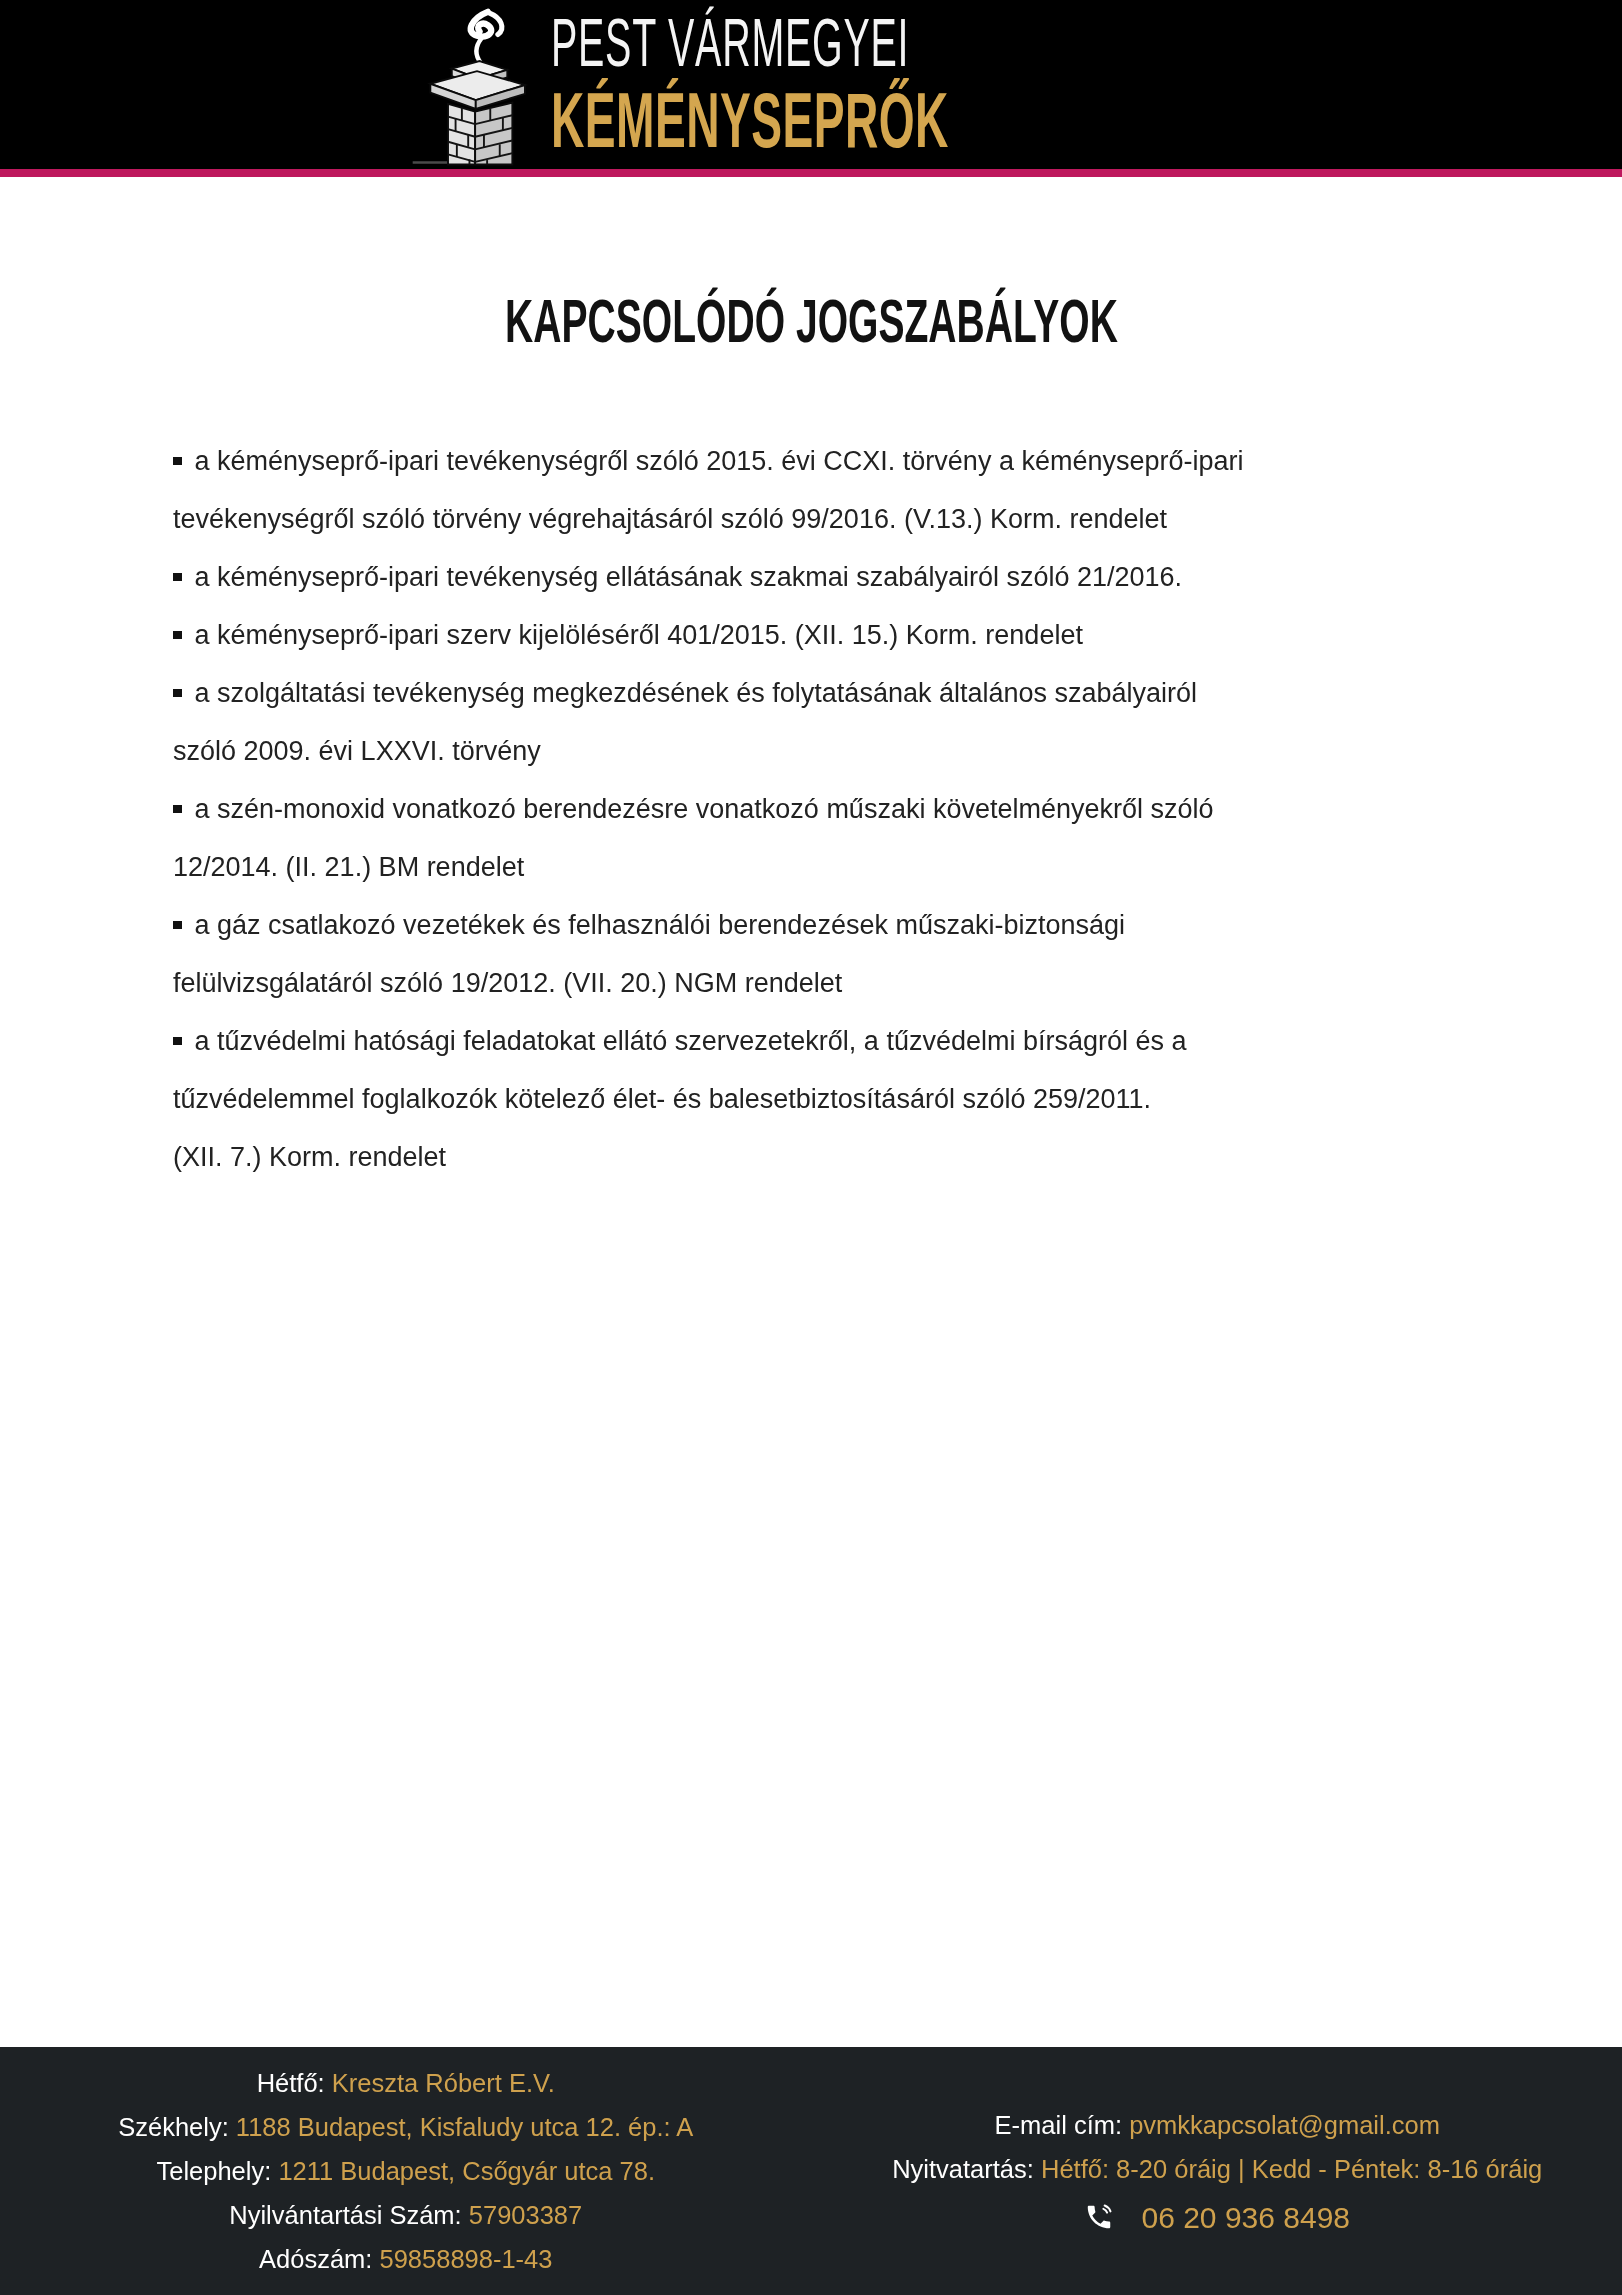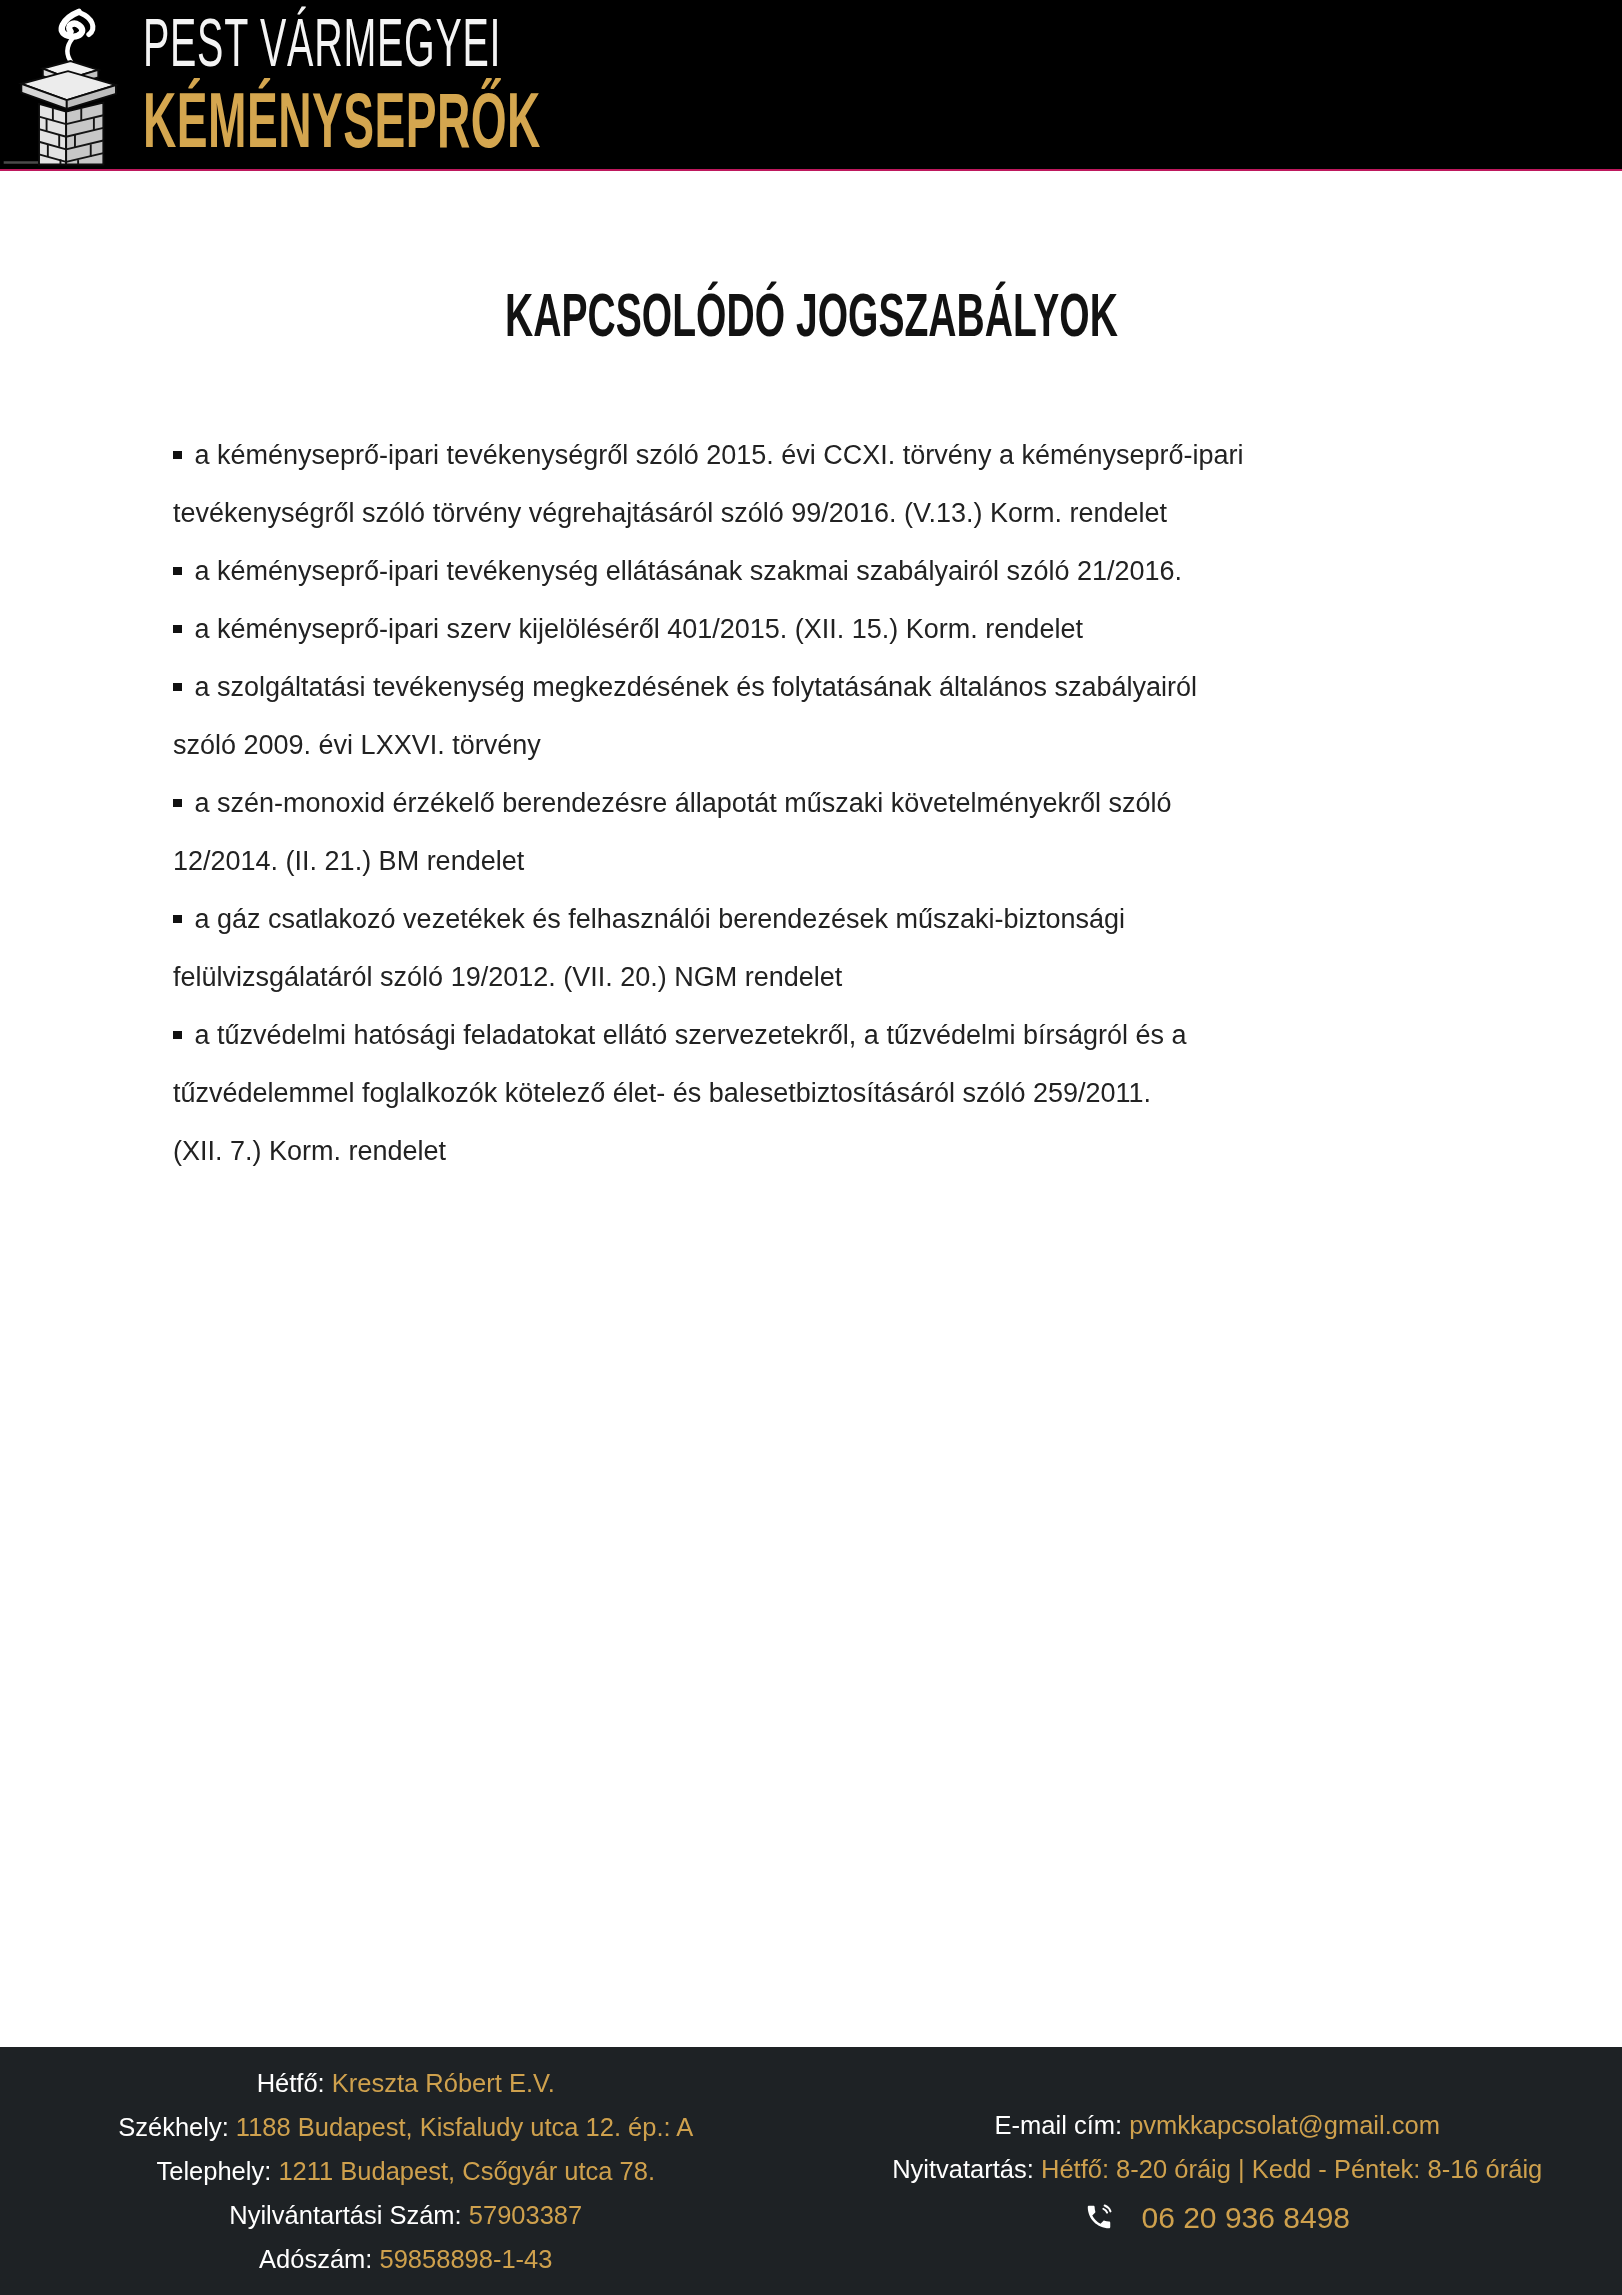--- a/index.html
+++ b/index.html
@@ -8,22 +8,22 @@
     background:#ffffff;
     font-family:"Liberation Sans", sans-serif;
     display:flex;flex-direction:column;
     overflow:hidden;
   }
 
   
   .site-header{
     height:169px;flex:0 0 169px;
     background:#000000;
-    border-bottom:2px solid #be185d;
-    display:flex;align-items:center;
+    border-bottom:8px solid #be185d;
+    display:flex;align-items:center;justify-content:center;
   }
   .brand{display:flex;align-items:flex-end;gap:11.8px;cursor:pointer;}
   .brand svg.chimney{display:block;width:131px;height:164px;margin-bottom:-1.3px;}
   .brand-text{display:flex;flex-direction:column;align-items:flex-start;padding-bottom:6.5px;}
   .brand-line1{
     color:#f4f4f4;font-size:68px;font-weight:400;line-height:1;
     letter-spacing:1.3px;white-space:nowrap;
     transform:scaleX(0.58);transform-origin:0 100%;
   }
   .brand-line2{
@@ -148,21 +148,21 @@
       <div class="line">
     <span class="bullet"></span><span class="line-text">a kéményseprő-ipari szerv kijelöléséről 401/2015. (XII. 15.) Korm. rendelet</span>
   </div>
       <div class="line">
     <span class="bullet"></span><span class="line-text">a szolgáltatási tevékenység megkezdésének és folytatásának általános szabályairól</span>
   </div>
       <div class="line">
     <span class="line-text">szóló 2009. évi LXXVI. törvény</span>
   </div>
       <div class="line">
-    <span class="bullet"></span><span class="line-text">a szén-monoxid érzékelő berendezésre állapotát műszaki követelményekről szóló</span>
+    <span class="bullet"></span><span class="line-text">a szén-monoxid vonatkozó berendezésre vonatkozó műszaki követelményekről szóló</span>
   </div>
       <div class="line">
     <span class="line-text">12/2014. (II. 21.) BM rendelet</span>
   </div>
       <div class="line">
     <span class="bullet"></span><span class="line-text">a gáz csatlakozó vezetékek és felhasználói berendezések műszaki-biztonsági</span>
   </div>
       <div class="line">
     <span class="line-text">felülvizsgálatáról szóló 19/2012. (VII. 20.) NGM rendelet</span>
   </div>

